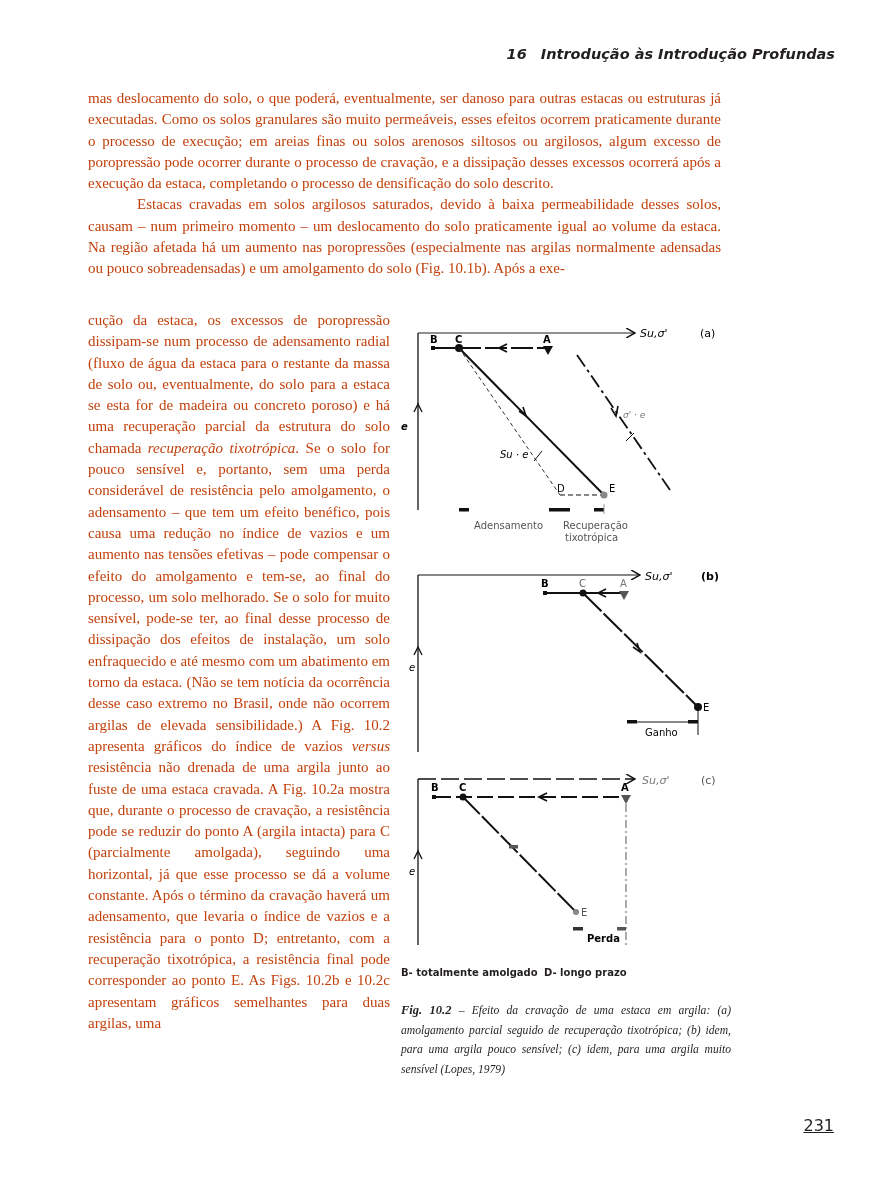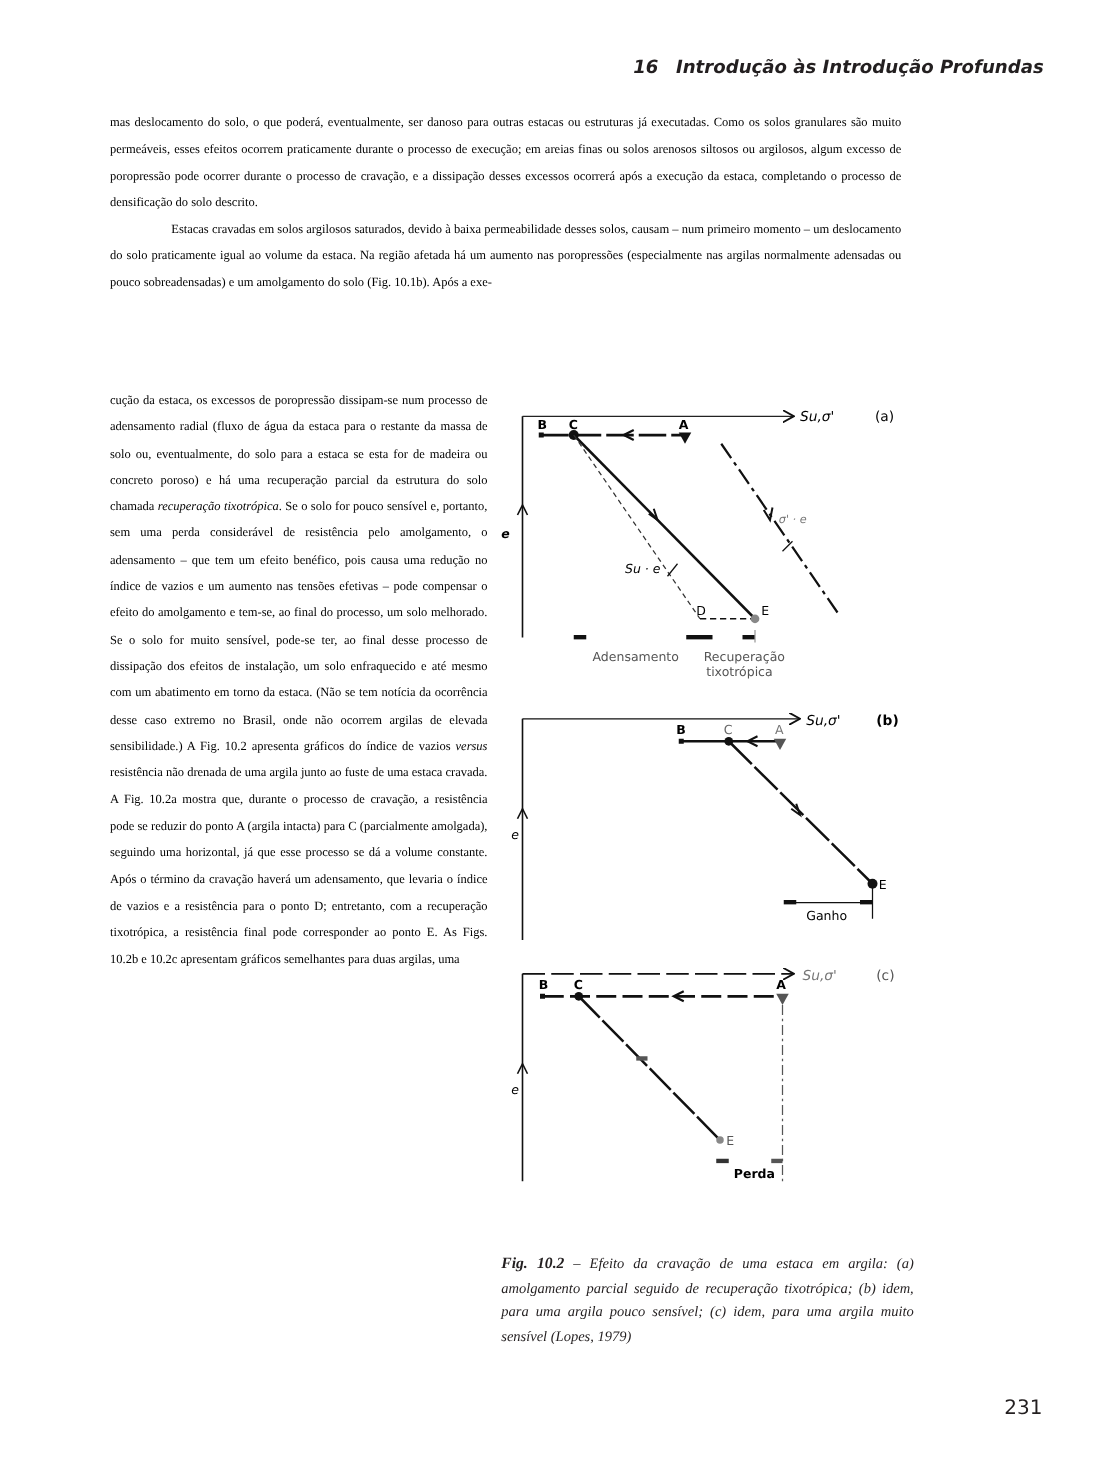--- a/index.html
+++ b/index.html
@@ -5,21 +5,21 @@
   html, body { margin: 0; padding: 0; background: #ffffff; }
   body { width: 890px; height: 1185px; position: relative; overflow: hidden; color: #231f20; }
   .running-head {
     position: absolute; top: 46px; right: 55px;
     font-family: "DejaVu Sans", sans-serif; font-style: italic; font-weight: bold;
     font-size: 14.5px; color: #231f20; white-space: nowrap;
   }
   .running-head .num { margin-right: 14px; }
   .body-text {
     font-family: "Liberation Serif", "DejaVu Serif", serif;
-    font-size: 10px; line-height: 21.3px; color: #000000;
+    font-size: 15px; line-height: 21.3px; color: #c2410c;
     text-align: justify;
   }
   .full { position: absolute; left: 88px; top: 88px; width: 633px; }
   .p1 { margin: 0; }
   .p2 { margin: 0; text-indent: 49px; }
   .col { position: absolute; left: 88px; top: 310px; width: 302px; }
   .col p { margin: 0; font-family: Liberation Serif, serif; }
   em { font-style: italic; }
   .fig { position: absolute; left: 395px; top: 318px; width: 340px; height: 650px; }
   .fig svg { position: absolute; left: 0; top: 0; }
@@ -33,21 +33,21 @@
   .legend .light { color: #6a6a6a; }
   .legend .bold { font-weight: bold; }
   .caption {
     position: absolute; left: 401px; top: 1001px; width: 330px;
     font-family: Liberation Serif, serif; font-style: italic; font-size: 11.6px;
     line-height: 19.6px; color: #231f20; text-align: justify;
   }
   .caption .label { font-weight: bold; font-size: 12.5px; }
   .page-number {
     position: absolute; right: 56px; top: 1116px;
-    font-family: "DejaVu Sans", sans-serif; font-size: 16px; color: #231f20;
+    font-family: "DejaVu Sans", sans-serif; font-size: 16px; color: #231f20; text-decoration: underline;
   }
   .svgtxt { font-family: "DejaVu Sans", sans-serif; }
 </style>
 </head>
 <body>
 
 <div class="running-head">
   <span class="num">16</span><span>Introdução às Introdução Profundas</span>
 </div>
 
@@ -159,19 +159,23 @@
       <circle cx="181" cy="133" r="3" fill="#888"></circle>
       <text class="svgtxt" x="186" y="137" font-size="10" fill="#555">E</text>
       <rect x="178" y="148" width="10" height="3.5" fill="#333"></rect>
       <rect x="222" y="148" width="9" height="3.5" fill="#555"></rect>
       <text class="svgtxt" x="192" y="163" font-size="10" font-weight="bold">Perda</text>
     </g>
   </svg>
 </div>
 
 <div class="legend">
+  <div class="row">
+    <span class="c1 bold">B- totalmente amolgado</span>
+    <span class="c2 bold">D- longo prazo</span>
+  </div>
 </div>
 
 <div class="caption">
   <span class="label">Fig. 10.2</span><span> – Efeito da cravação de uma estaca em argila: (a) amolgamento parcial seguido de recuperação tixotrópica; (b) idem, para uma argila pouco sensível; (c) idem, para uma argila muito sensível (Lopes, 1979)</span>
 </div>
 
 <div class="page-number">231</div>
 
 </body></html>

